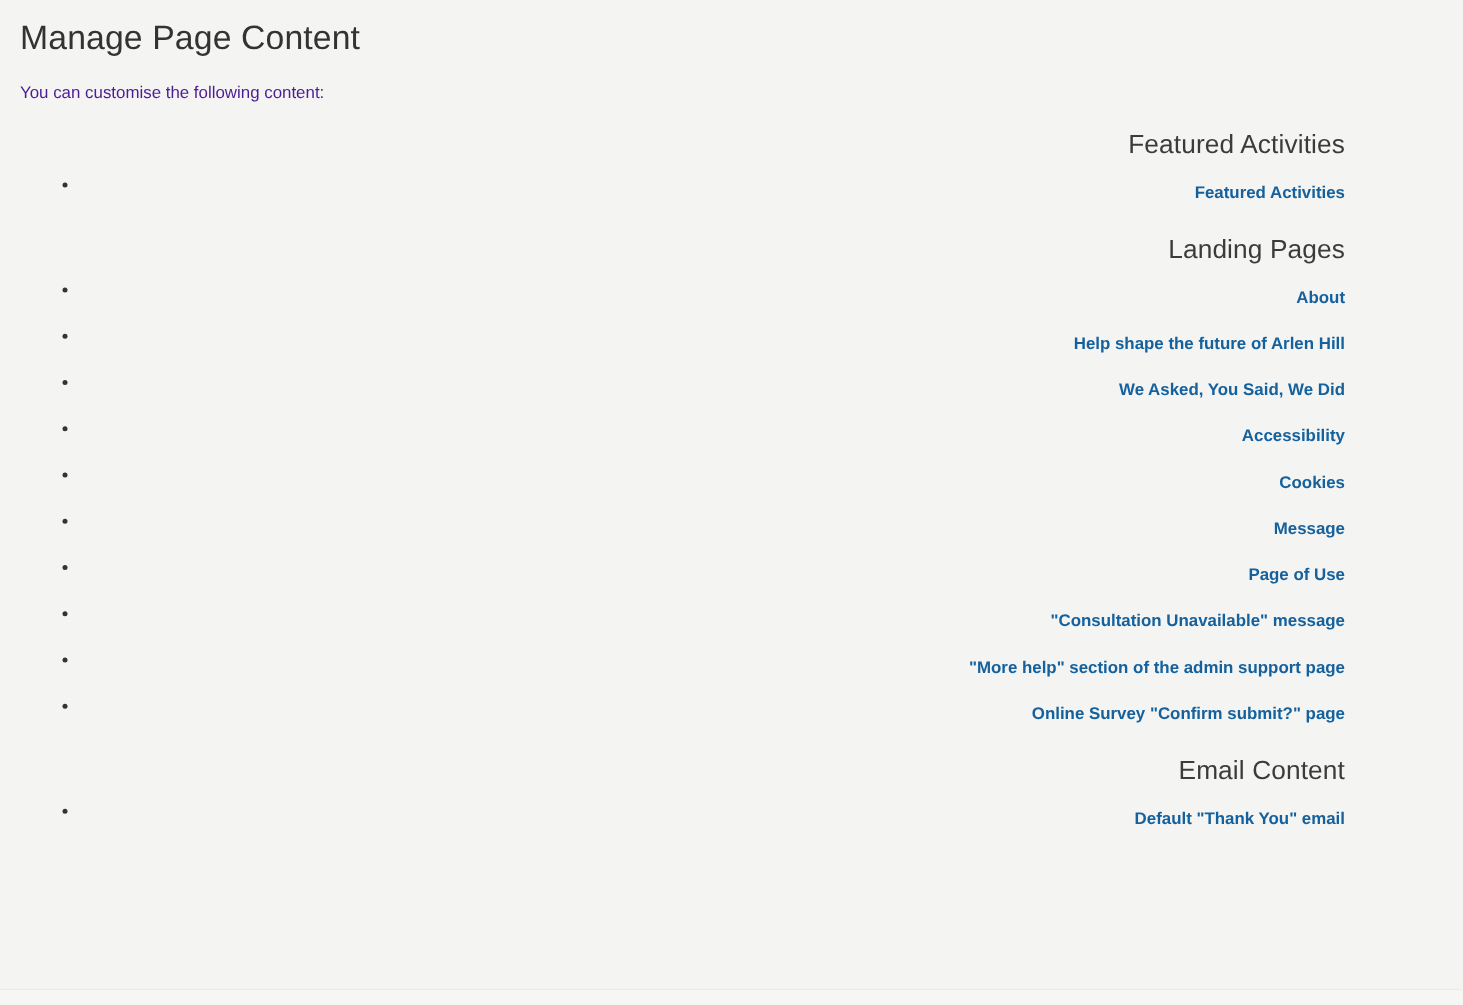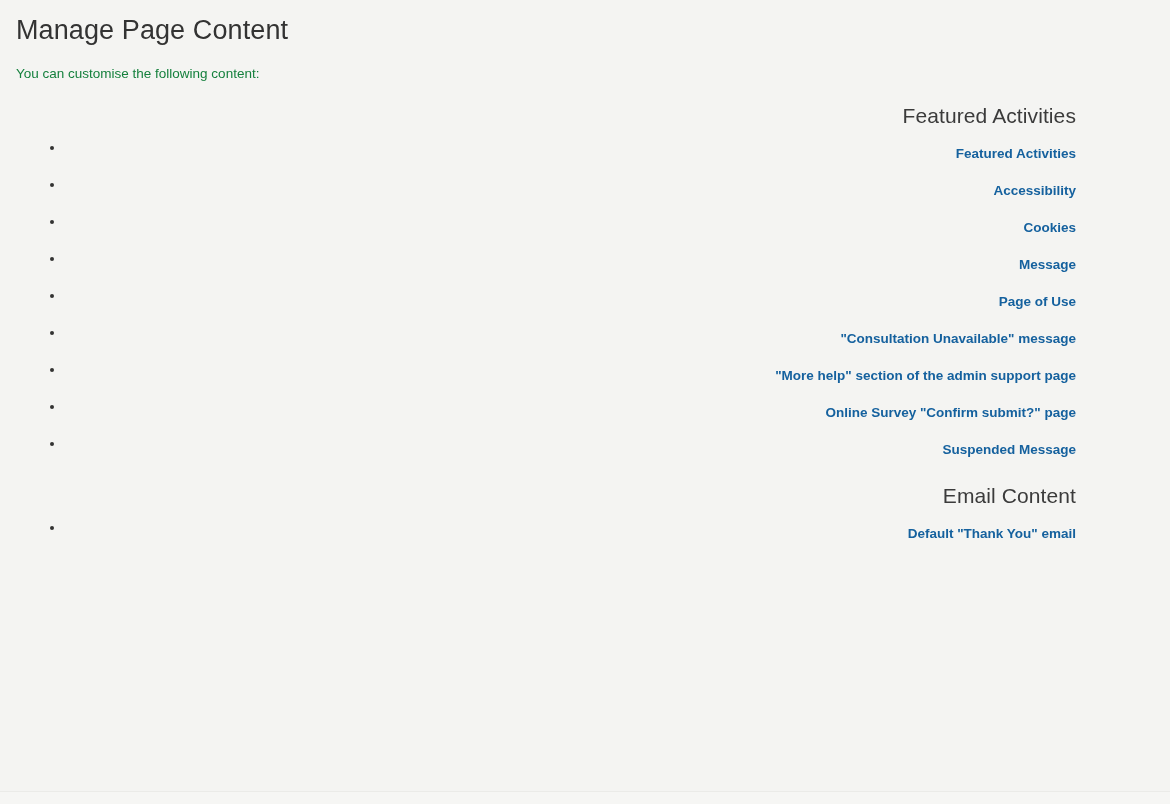--- a/index.html
+++ b/index.html
@@ -27,21 +27,21 @@
     color: #333333;
     margin: 0;
     padding-top: 14px;
     line-height: 32px;
     letter-spacing: 0.1px;
   }
 
   .page-intro {
     font-size: 13.5px;
     font-weight: 400;
-    color: #15803d;
+    color: #4c1d95;
     margin: 0;
     padding-top: 19px;
     line-height: 17px;
   }
 
   .section {
     margin: 0;
     text-align: right;
   }
 
@@ -118,33 +118,40 @@
   <p class="page-intro">You can customise the following content:</p>
 
   <div id="sections-root">
       <div class="section">
         <h2 class="section-heading">Featured Activities</h2>
         <ul class="link-list">
           <li class="link-list-item"><span class="bullet"></span><a class="content-link" href="#">Featured Activities</a></li>
         </ul>
       </div>
       <div class="section">
+        <h2 class="section-heading">Landing Pages</h2>
+        <ul class="link-list">
+          <li class="link-list-item"><span class="bullet"></span><a class="content-link" href="#">About</a></li>
+          <li class="link-list-item"><span class="bullet"></span><a class="content-link" href="#">Help shape the future of Arlen Hill</a></li>
+          <li class="link-list-item"><span class="bullet"></span><a class="content-link" href="#">We Asked, You Said, We Did</a></li>
+        </ul>
+      </div>
+      <div class="section">
         <ul class="link-list">
           <li class="link-list-item"><span class="bullet"></span><a class="content-link" href="#">Accessibility</a></li>
           <li class="link-list-item"><span class="bullet"></span><a class="content-link" href="#">Cookies</a></li>
           <li class="link-list-item"><span class="bullet"></span><a class="content-link" href="#">Message</a></li>
           <li class="link-list-item"><span class="bullet"></span><a class="content-link" href="#">Page of Use</a></li>
         </ul>
       </div>
       <div class="section">
         <ul class="link-list">
           <li class="link-list-item"><span class="bullet"></span><a class="content-link" href="#">"Consultation Unavailable" message</a></li>
           <li class="link-list-item"><span class="bullet"></span><a class="content-link" href="#">"More help" section of the admin support page</a></li>
           <li class="link-list-item"><span class="bullet"></span><a class="content-link" href="#">Online Survey "Confirm submit?" page</a></li>
-          <li class="link-list-item"><span class="bullet"></span><a class="content-link" href="#">Suspended Message</a></li>
         </ul>
       </div>
       <div class="section">
         <h2 class="section-heading">Email Content</h2>
         <ul class="link-list">
           <li class="link-list-item"><span class="bullet"></span><a class="content-link" href="#">Default "Thank You" email</a></li>
         </ul>
       </div>
     </div>
 

